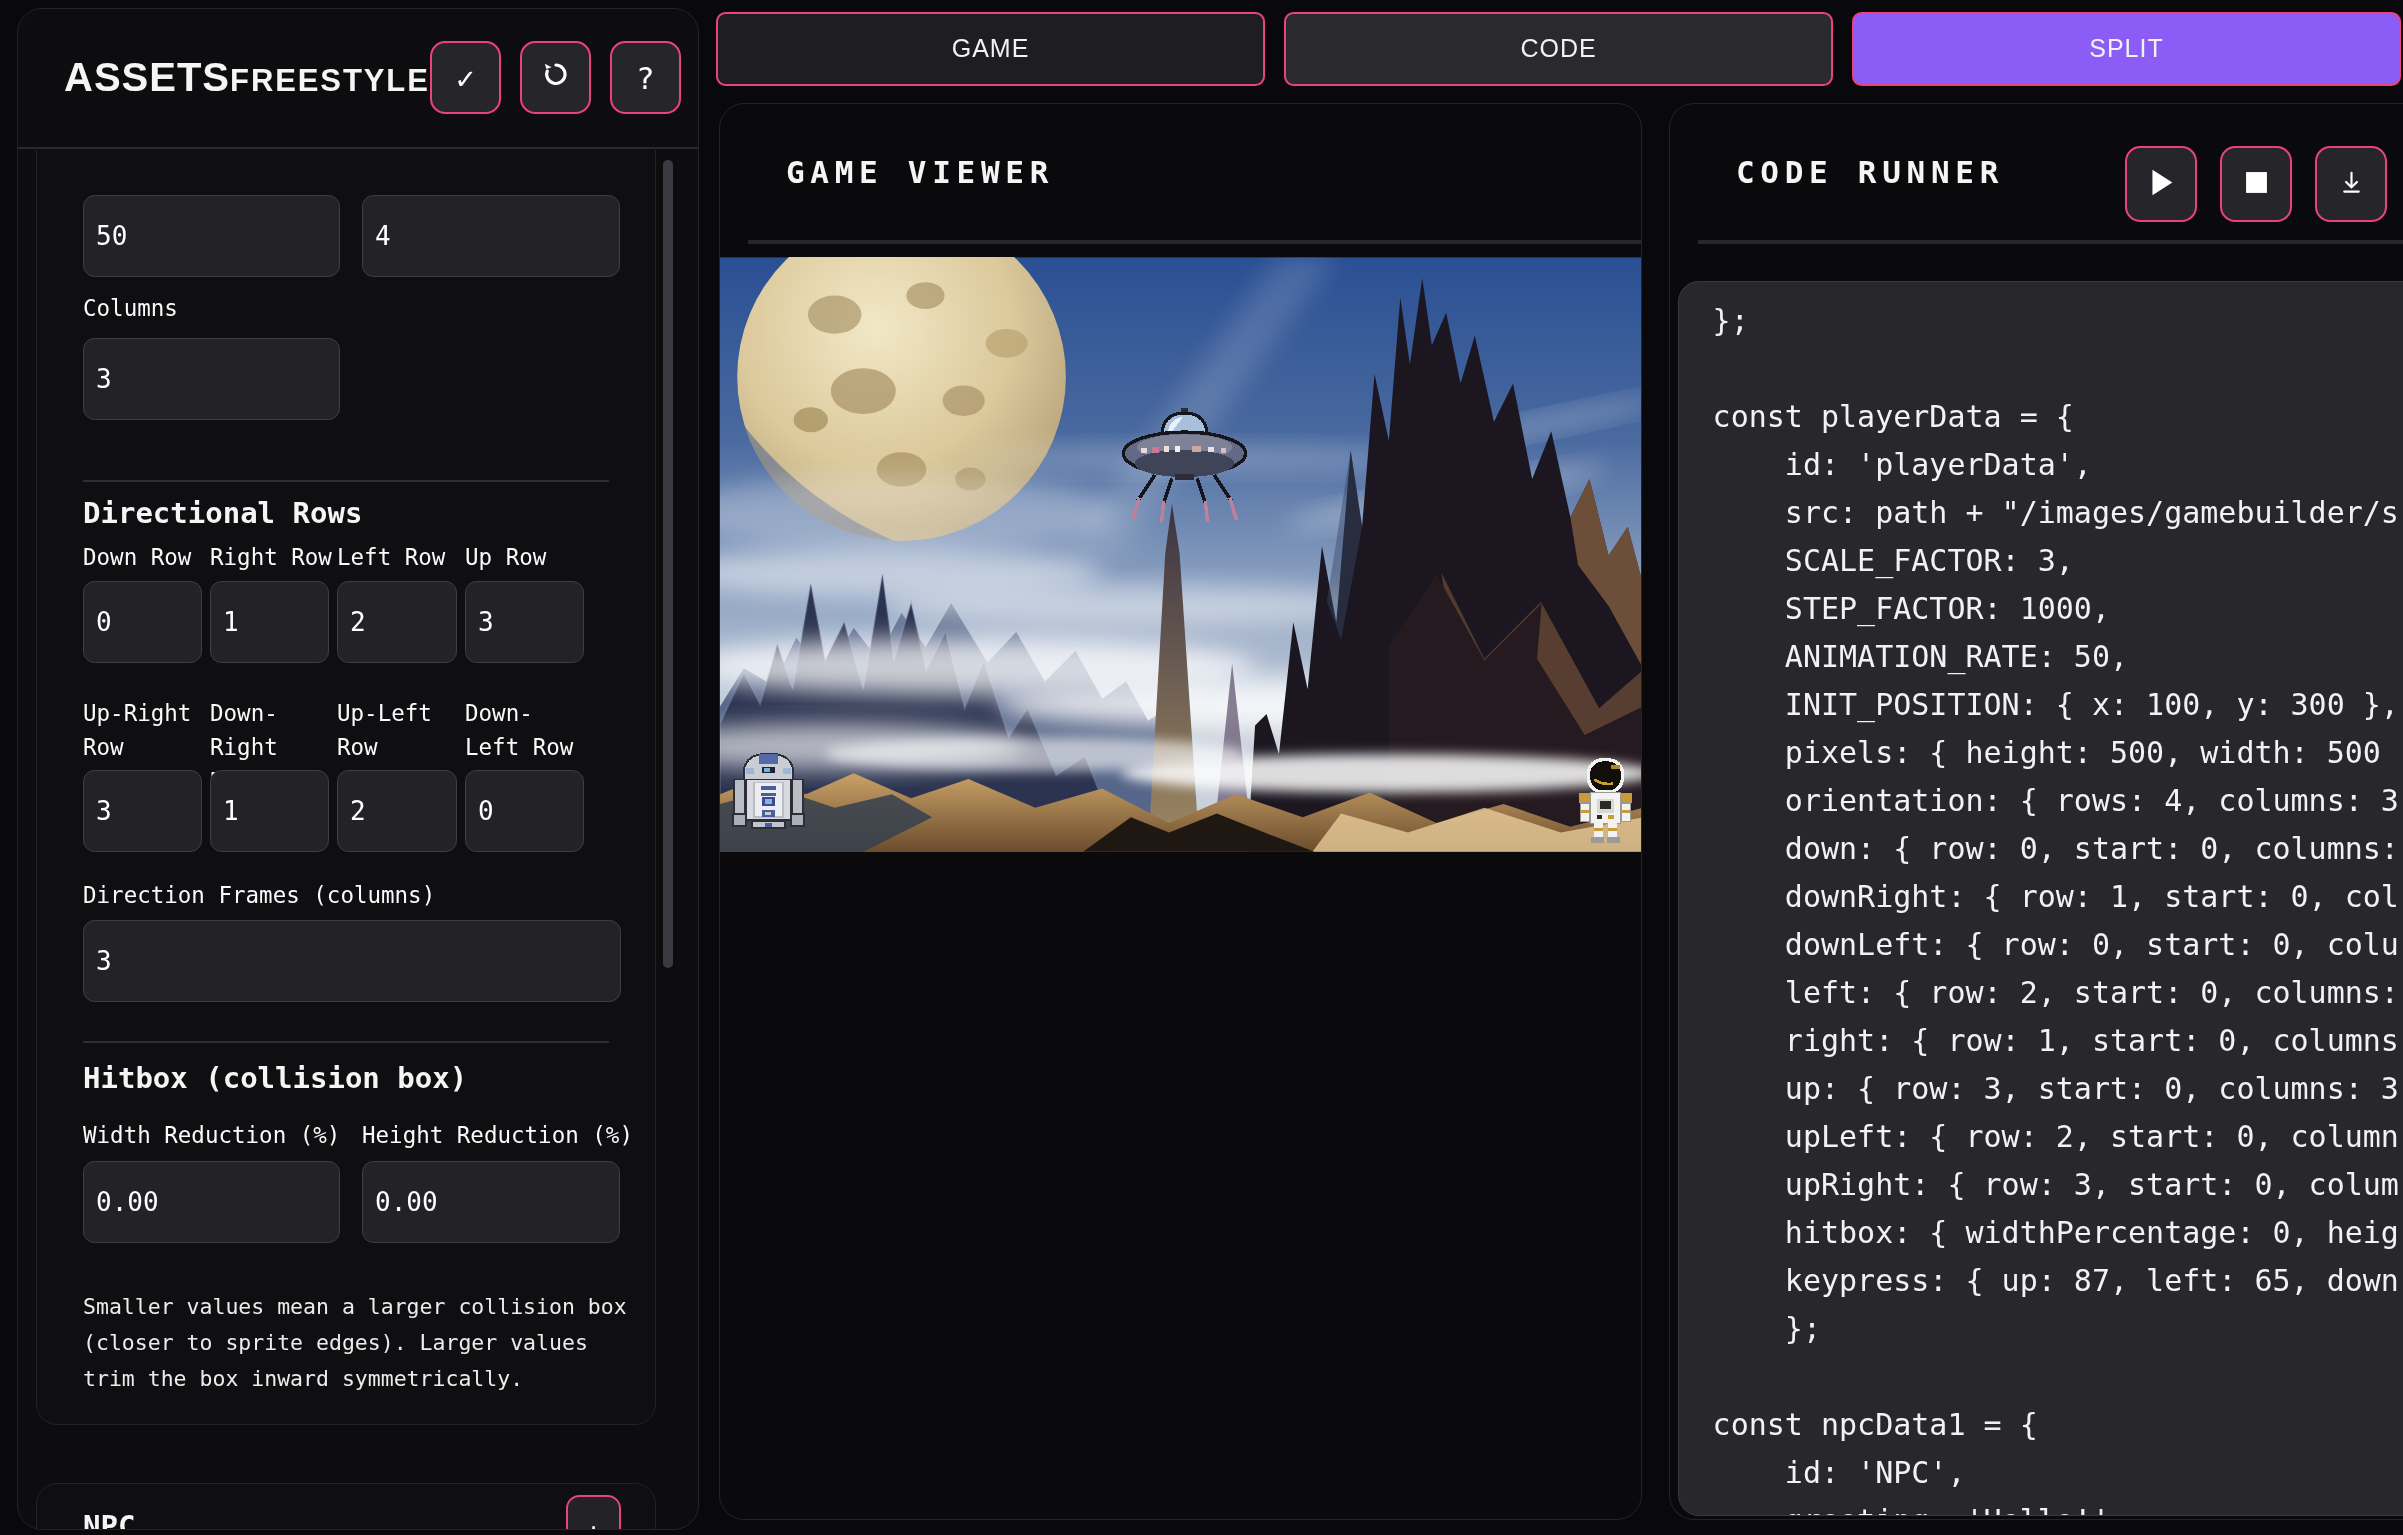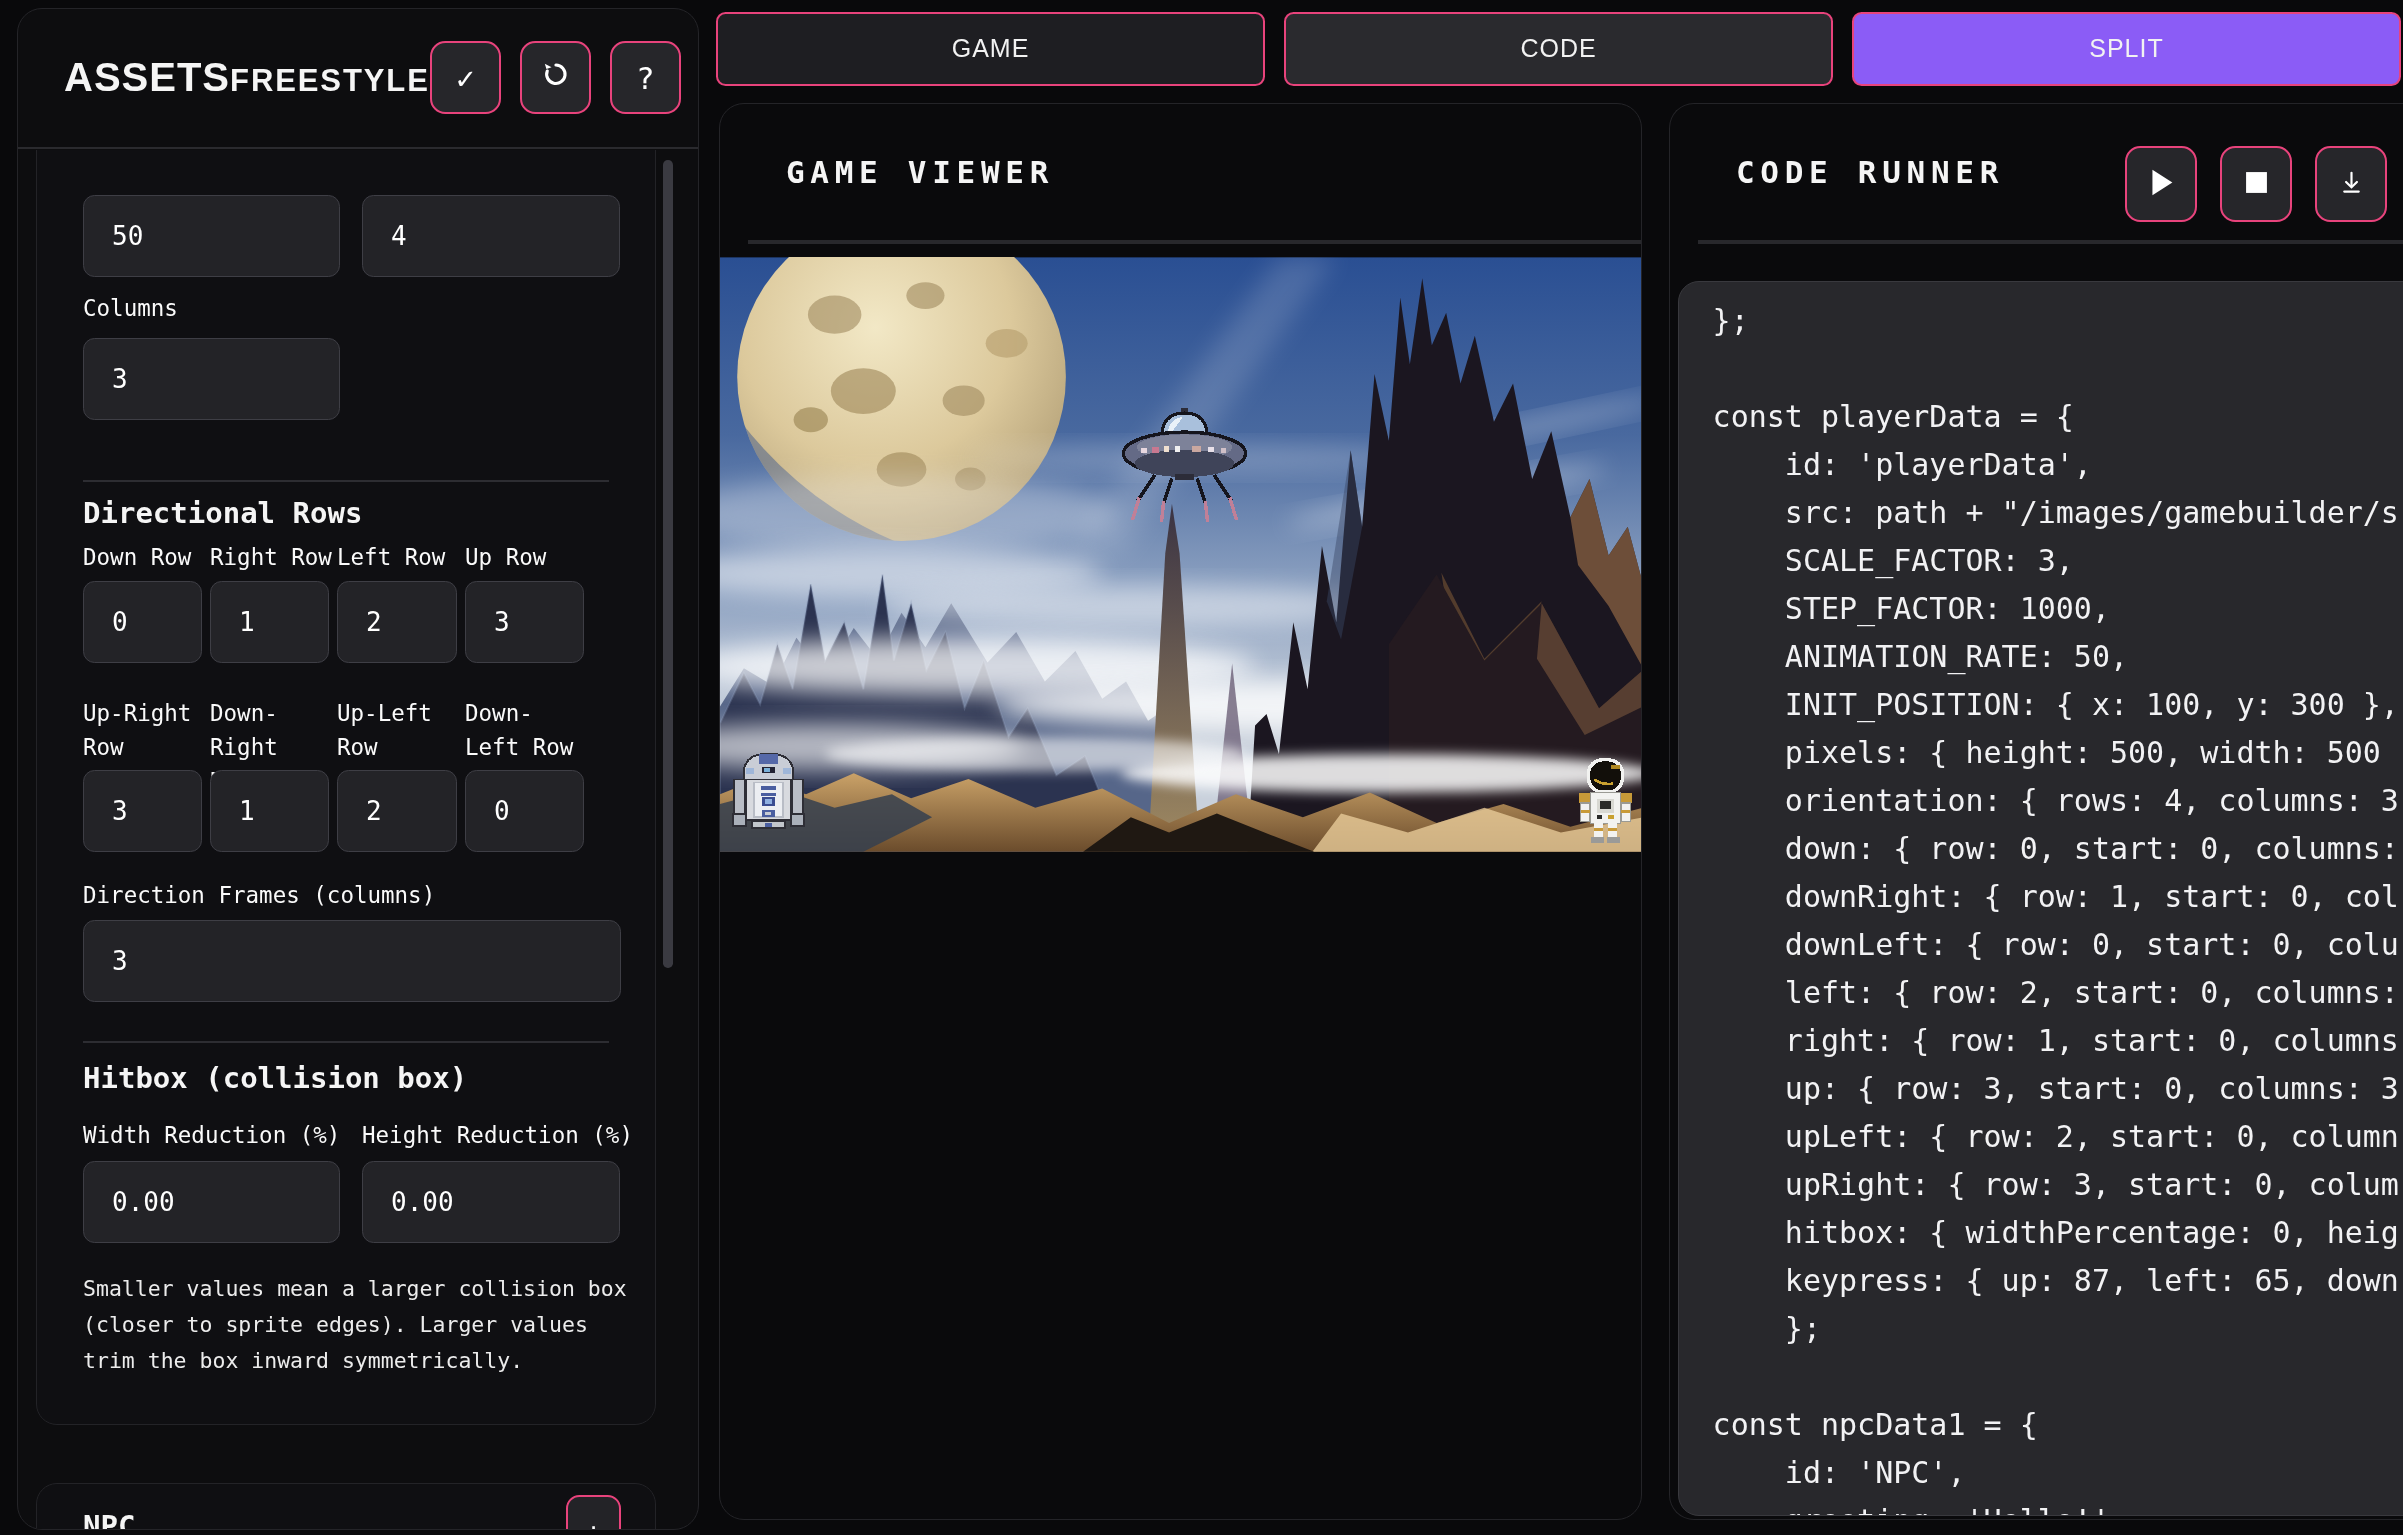--- a/index.html
+++ b/index.html
@@ -18,34 +18,34 @@
           display:flex;align-items:center;justify-content:center;font-size:31px;color:#fff;box-sizing:border-box;}
   .sidebar-scroll{position:absolute;left:0;top:141px;right:0;bottom:0;overflow:hidden;}
   .scrollbar{position:absolute;right:25px;top:151px;width:9.6px;height:808px;background:#3a3a41;border-radius:4.8px;}
   .form-card{position:absolute;left:18px;top:-44px;width:620px;height:1319px;background:#0f0f12;
              border:1px solid #232327;border-radius:21px;box-sizing:border-box;padding:88px 46px 0;}
   .npc-card{position:absolute;left:18px;top:1333px;width:620px;height:268px;background:#0f0f12;
             border:1px solid #232327;border-radius:21px;box-sizing:border-box;padding:25px 34px 0 46px;}
   .grid2{display:grid;grid-template-columns:257px 258px;gap:22px;}
   .grid4{display:grid;grid-template-columns:119px 119px 120px 119px;gap:8px;}
   .tb{background:#232327;border:1.9px solid #3e3e45;border-radius:11.5px;height:82px;box-sizing:border-box;
-      padding:0 0 0 28px;font-family:"DejaVu Sans Mono",monospace;font-size:26px;color:#fff;width:100%;
+      padding:0 0 0 12px;font-family:"DejaVu Sans Mono",monospace;font-size:26px;color:#fff;width:100%;
       display:block;line-height:78px;outline:none;}
   .lbl{font-size:22.5px;color:#fafafa;line-height:29px;height:29px;white-space:nowrap;}
   .lbl.two{white-space:normal;height:69px;line-height:34px;}
   .sec-title{font-size:29px;font-weight:bold;line-height:36px;height:36px;}
   .hr{height:1.9px;background:#2d2d32;}
   .note{font-size:21.5px;line-height:36px;color:#ececec;width:555px;}
   .npc-title{font-size:29px;font-weight:bold;}
   .plus-btn{position:absolute;right:34px;top:11.5px;width:55px;height:75px;border:2.9px solid #e8437c;
             border-radius:13.4px;background:#232327;display:flex;align-items:center;justify-content:center;
             font-size:31px;color:#fff;box-sizing:border-box;}
   .mt32{margin-top:17px}.mt16{margin-top:15.3px}.mt63{margin-top:60px}.mt14{margin-top:13.4px}
   .mt12{margin-top:11.5px}.mt10{margin-top:9.6px}.mt34{margin-top:32.5px}.mt6{margin-top:5.7px}
-  .mt30{margin-top:29px}.mt41{margin-top:39px}.mt18{margin-top:17px}.mt26{margin-top:25px}.mt36{margin-top:28px}
+  .mt30{margin-top:29px}.mt41{margin-top:39px}.mt18{margin-top:17px}.mt26{margin-top:25px}.mt36{margin-top:46px}
   
   .tab{position:absolute;top:11.5px;width:549px;height:74px;border:2.9px solid #e8437c;border-radius:9.6px;
        box-sizing:border-box;display:flex;align-items:center;justify-content:center;
        font-family:"Liberation Sans",sans-serif;font-size:25px;letter-spacing:1px;color:#f2f2f2;}
   .tab-game{left:716px;background:#1e1e22;}
   .tab-code{left:1284px;background:#2a2a2e;}
   .tab-split{left:1852px;background:#8b5cf6;}
   
   .panel{position:absolute;top:103px;height:1417px;background:#0a0a0c;border:1px solid #242428;
          border-radius:25px;box-sizing:border-box;overflow:hidden;padding-left:28px;}

